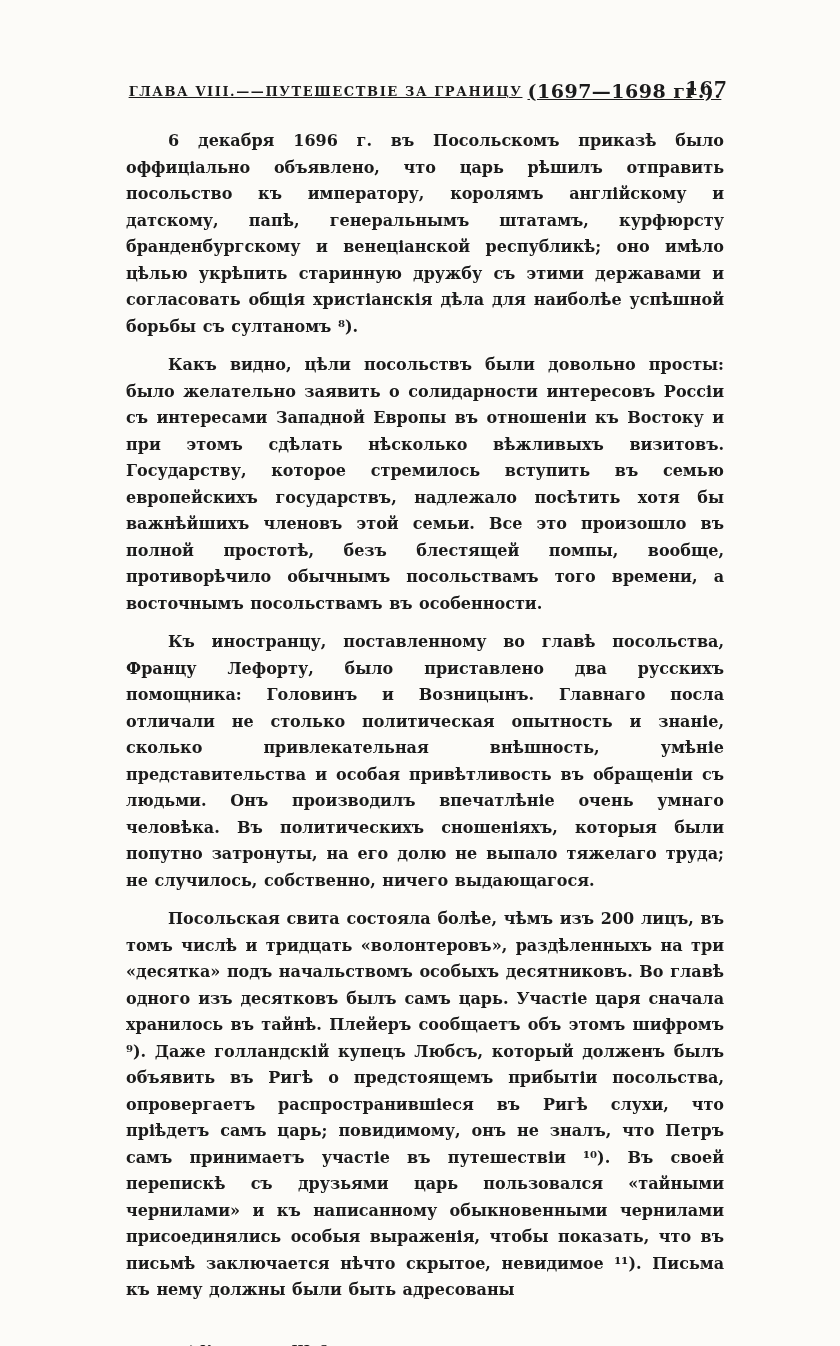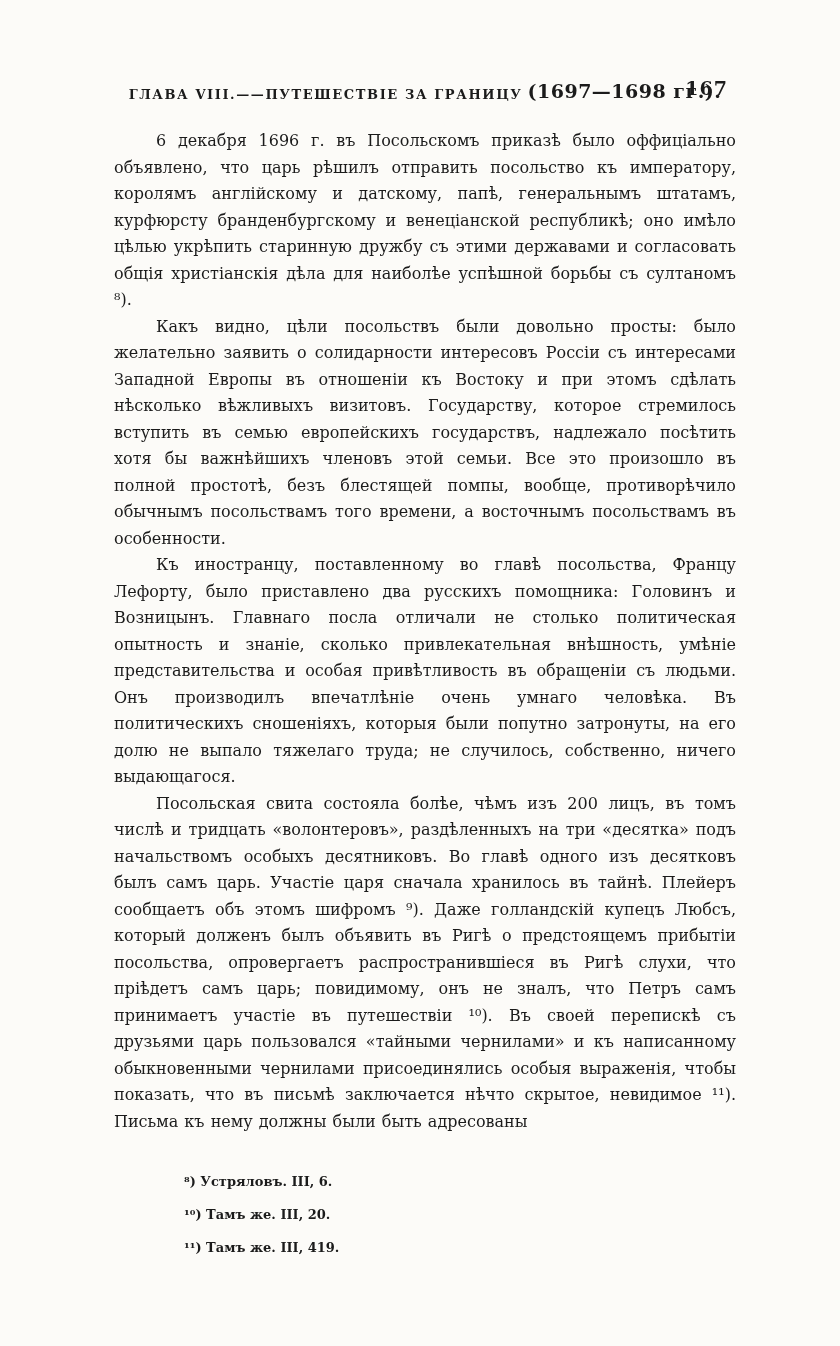--- a/index.html
+++ b/index.html
@@ -18,23 +18,24 @@
     box-sizing: border-box;
     width: 840px;
     height: 1346px;
     padding: 80px 104px 0 114px;
     background: #fcfbf8;
   }
   .running-head {
     position: relative;
     display: flex;
     justify-content: center;
-    align-items: flex-end;
+    align-items: center;
     margin-bottom: 26px;
     white-space: nowrap;
+    text-decoration: underline;
   }
   .chapter-title {
     font-size: 13px;
     font-weight: bold;
     letter-spacing: 1.6px;
   }
   .chapter-years {
     font-size: 19px;
     font-weight: bold;
     margin-left: 5px;
@@ -42,26 +43,26 @@
   }
   .page-number {
     position: absolute;
     right: 8px;
     top: -3px;
     font-size: 19px;
     font-weight: bold;
     letter-spacing: 1px;
   }
   .body-text p {
-    margin: 0;
+    margin: 12px;
     text-align: justify;
     text-indent: 42px;
     font-size: 16px;
     line-height: 26.5px;
-    font-weight: normal;
+    font-weight: bold;
     word-spacing: 1px;
   }
   .footnotes {
     margin-top: 36px;
     margin-left: 58px;
     font-size: 13px;
     line-height: 21px;
     font-weight: bold;
   }
   .footnote-line {

